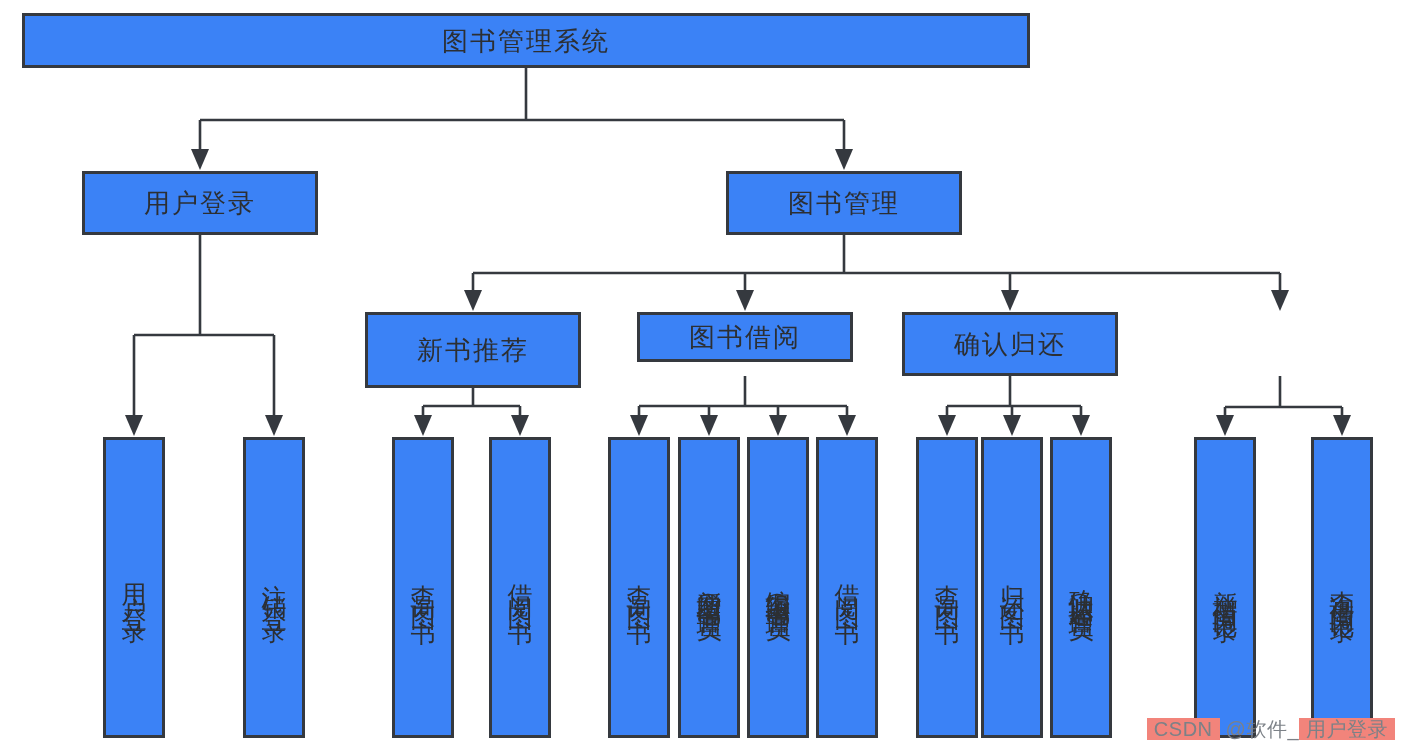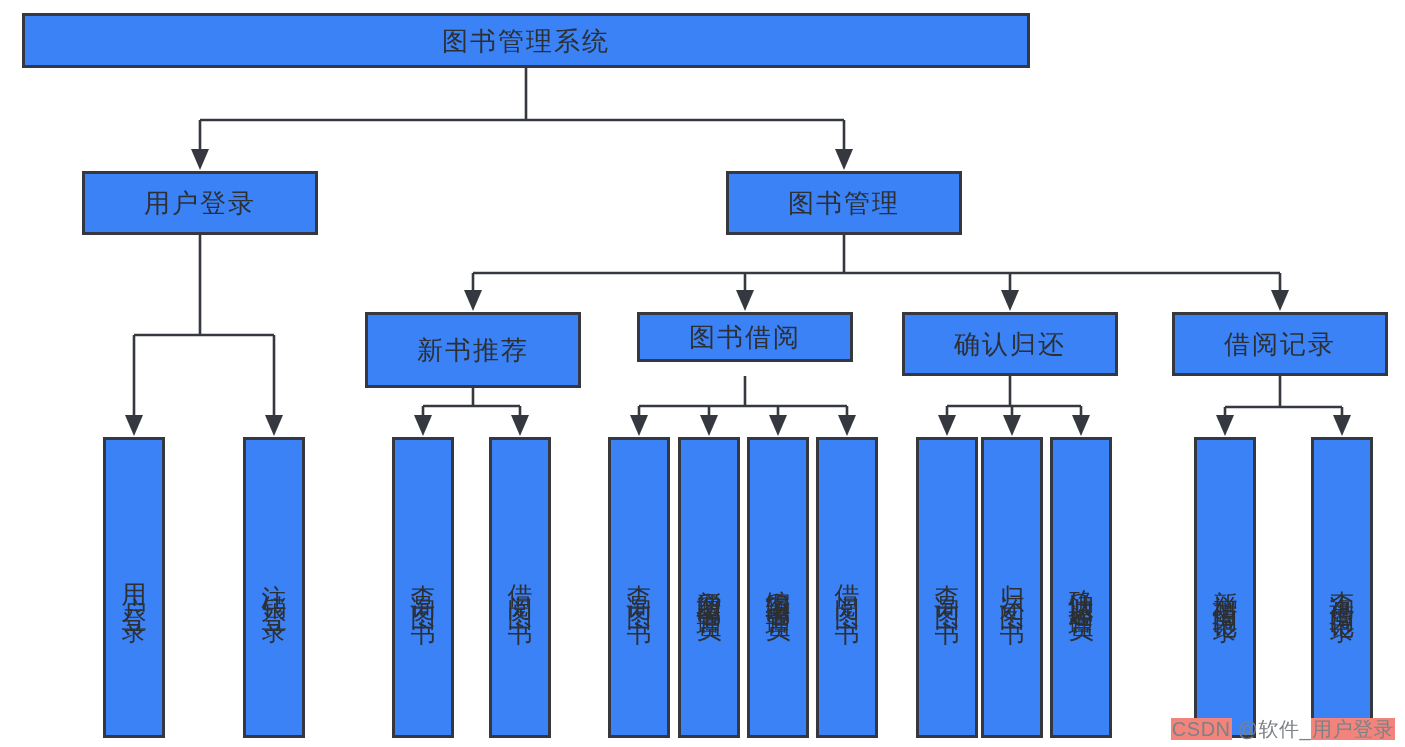--- a/index.html
+++ b/index.html
@@ -19,21 +19,21 @@
     writing-mode:vertical-rl;text-orientation:mixed;
     font-size:25px;line-height:1;white-space:nowrap;
   }
   .sp12{letter-spacing:12px;}
   .sp6{letter-spacing:6px;}
   .sp4{letter-spacing:4px;}
   .watermark{
     position:absolute;right:10px;bottom:6px;font-size:20px;line-height:1.2;
     color:#7c8187;white-space:nowrap;letter-spacing:0.5px;
   }
-  .watermark .hl{background:#f2847b;padding:0 1px;}
+  .watermark .hl{background:#f2847b;padding:0 7px;}
 </style>
 </head>
 <body>
 
 <div class="diagram">
 
   <svg class="wires" width="1405" height="747" viewBox="0 0 1405 747">
     <g>
       <path class="wire" d="M526 68 V120 M200 120 H844 M200 120 V149 M844 120 V149"></path>
       <path class="arrow" d="M191 149 h18 L200 170 Z"></path>
@@ -89,23 +89,20 @@
 
   <div class="node h" style="left:365px;top:312px;width:216px;height:76px">
     <span class="lbl">新书推荐</span>
   </div>
   <div class="node h" style="left:637px;top:312px;width:216px;height:50px">
     <span class="lbl">图书借阅</span>
   </div>
   <div class="node h" style="left:902px;top:312px;width:216px;height:64px">
     <span class="lbl">确认归还</span>
   </div>
-  <div class="node h" style="left:1172px;top:312px;width:216px;height:64px">
-    <span class="lbl">借阅记录</span>
-  </div>
 
   <div class="node v" style="left:103px;top:437px;width:62px;height:301px">
     <span class="lbl sp12">用户登录</span>
   </div>
   <div class="node v" style="left:243px;top:437px;width:62px;height:301px">
     <span class="lbl sp12">注销登录</span>
   </div>
   <div class="node v" style="left:392px;top:437px;width:62px;height:301px">
     <span class="lbl sp12">查询图书</span>
   </div>

